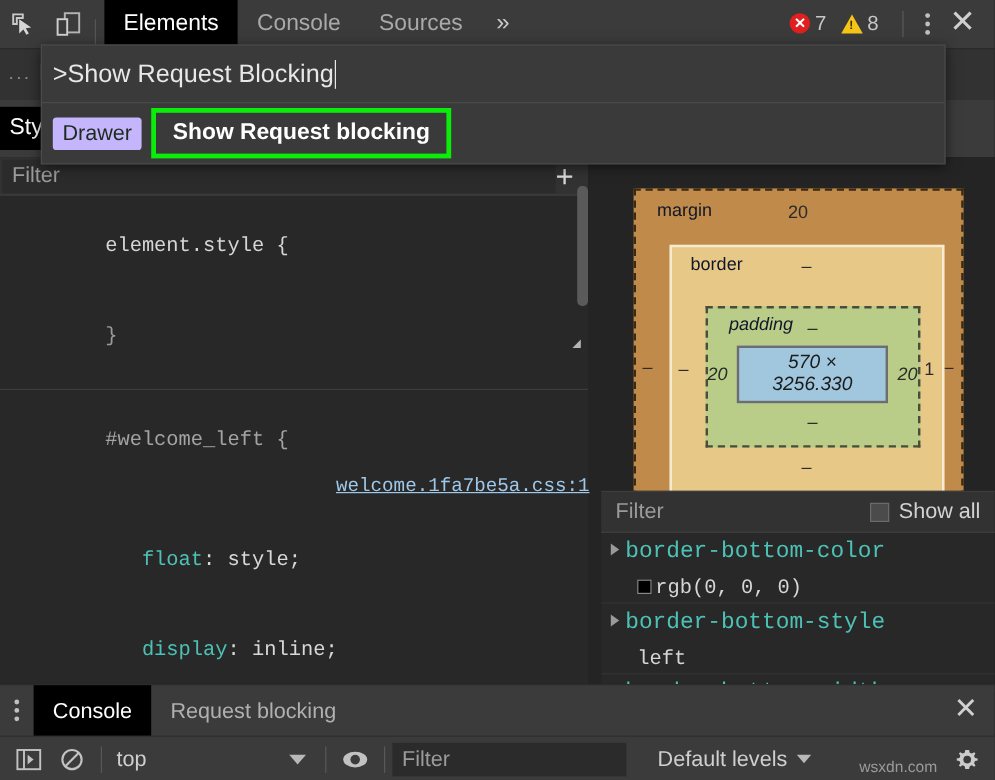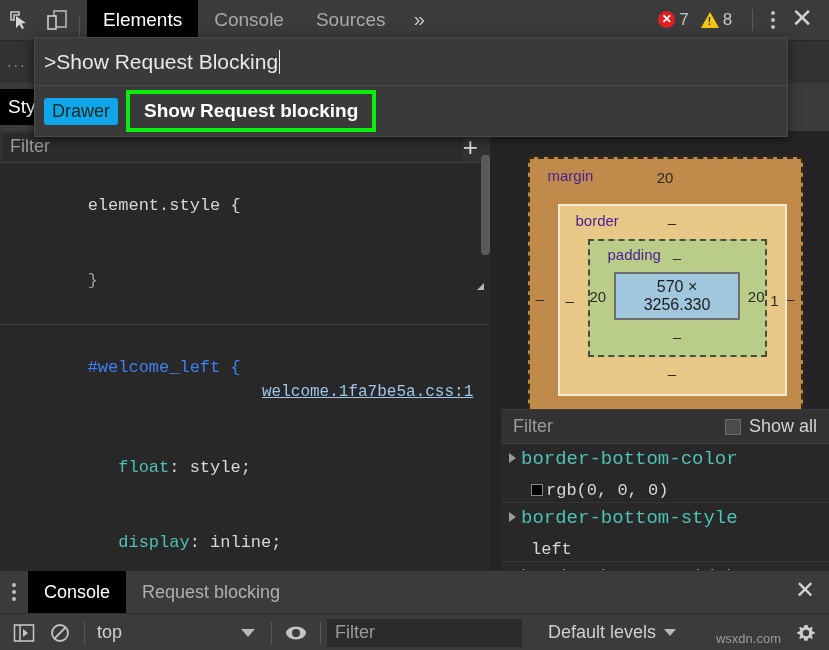--- a/index.html
+++ b/index.html
@@ -92,21 +92,21 @@
     border-bottom: 1px solid #4a4a4a;
   }
   .caret {
     display: inline-block; width: 1px; height: 24px; background: #e8e8e8;
     margin-left: 1px; vertical-align: middle;
   }
   .pal-result {
     height: 50px; display: flex; align-items: center; padding-left: 9px; gap: 0;
   }
   .drawer-badge {
-    background: #0ea5e9; color: #1c2b1c; font-size: 18px;
+    background: #c4b5fd; color: #1c2b1c; font-size: 18px;
     padding: 3px 8px; border-radius: 3px; margin-right: 4px;
     font-family: "Liberation Sans", sans-serif;
     text-align: center;
   }
   .result-hl {
     border: 4px solid #0bec0b; padding: 6px 14px; background: #3a3a3a;
     color: #ffffff; font-size: 19px; font-weight: bold;
     margin-left: 4px;
   }
 
@@ -134,21 +134,21 @@
     border-left: 7px solid transparent; border-top: 7px solid transparent;
     border-right: 7px solid #b5b5b5; border-bottom: 0;
   }
 
   .cssarea {
     padding: 6px 0 0 0; font-family: "Liberation Mono", monospace;
     font-size: 17px; line-height: 1.47; color: #cfcfcf;
   }
   .cssline { padding-left: 6px; white-space: pre; position: relative; }
   .c-sel { color: #d6d6d6; }
-  .c-selbold { color: #3b82f6; }
+  .c-selbold { color: #a3a3a3; }
   .c-prop { color: #4dc1b5; }
   .c-val { color: #d8d8d8; }
   .c-brace { color: #9a9a9a; }
   .srclink {
     position: absolute; color: #9ec7e8; text-decoration: underline;
     font-size: 16px; font-family: "Liberation Mono", monospace;
   }
   .rule-sep { height: 1px; background: #3d3d3d; margin: 5px 0 0 0; }
 
   
@@ -166,34 +166,34 @@
   .bm-margin {
     width: 275px; background: #c08a4a; border: 2px dashed #3a2a12;
     padding: 10px 0 14px 0; position: relative;
     font-family: "Liberation Sans", sans-serif;
   }
   .bm-border {
     margin: 18px 14px 0 28px; background: #e8c887; border: 2px solid #f5ebd3;
     padding: 8px 0 12px 0; position: relative;
   }
   .bm-padding {
-    margin: 8px 18px 0 28px; background: #b9cd88; border: 2px dashed #4c4c3a;
-    padding: 8px 0 10px 0; position: relative;
+    margin: 24px 18px 0 28px; background: #b9cd88; border: 2px dashed #4c4c3a;
+    padding: 8px 0 10px 0; position: relative; font-style: italic;
   }
   .bm-content {
     background: #a0c7de; border: 2px solid #6d6d6d; color: #1c1c1c;
     font-size: 16px; text-align: center; padding: 4px 8px; display: inline-block;
   }
   .bm-row { display: flex; align-items: center; justify-content: center; gap: 8px; }
   .bm-num { font-size: 15px; color: #2b2b2b; }
   .bm-top { text-align: center; font-size: 15px; color: #2b2b2b; }
   .bm-bot { text-align: center; font-size: 15px; color: #2b2b2b; margin-top: 8px; }
   .bm-side-l { position: absolute; left: 6px; top: 50%; transform: translateY(-50%); font-size: 15px; color: #2b2b2b; }
   .bm-side-r { position: absolute; right: 6px; top: 50%; transform: translateY(-50%); font-size: 15px; color: #2b2b2b; }
-  .bm-name { position: absolute; font-size: 15px; color: #4c1d95; }
+  .bm-name { position: absolute; font-size: 15px; color: #0f172a; }
 
   .computed {
     position: absolute; left: 0; top: 278px; width: 328px; height: 161px;
     border-top: 1px solid #3d3d3d; background: #282828;
   }
   .comp-filter {
     height: 34px; display: flex; align-items: center; background: #323232;
     border-bottom: 1px solid #404040; padding: 0 12px;
   }
   .comp-filter .cf-label { color: #9b9b9b; font-size: 18px; flex: 1; }
@@ -350,21 +350,21 @@
       <div class="cssline">
         <span class="c-sel">element.style {</span>
       </div>
       <div class="cssline">
         <span class="c-brace">}</span>
       </div>
       <div class="rule-sep"></div>
 
       <div class="cssline" style="margin-top:6px;">
         <span class="c-selbold">#welcome_left {</span>
-        <span class="srclink" style="left:262px;">welcome.1fa7be5a.css:1</span>
+        <span class="srclink" style="left:280px;margin-top:13px;">welcome.1fa7be5a.css:1</span>
       </div>
 
       <div class="cssline">
         <span>   </span><span class="c-prop">float</span><span class="c-val">: </span><span class="c-val">style;</span>
       </div>
       <div class="cssline">
         <span>   </span><span class="c-prop">display</span><span class="c-val">: </span><span class="c-val">inline;</span>
       </div>
       <div class="cssline">
         <span>   </span><span class="c-prop">width</span><span class="c-val">: </span><span class="c-val">570px;</span>

